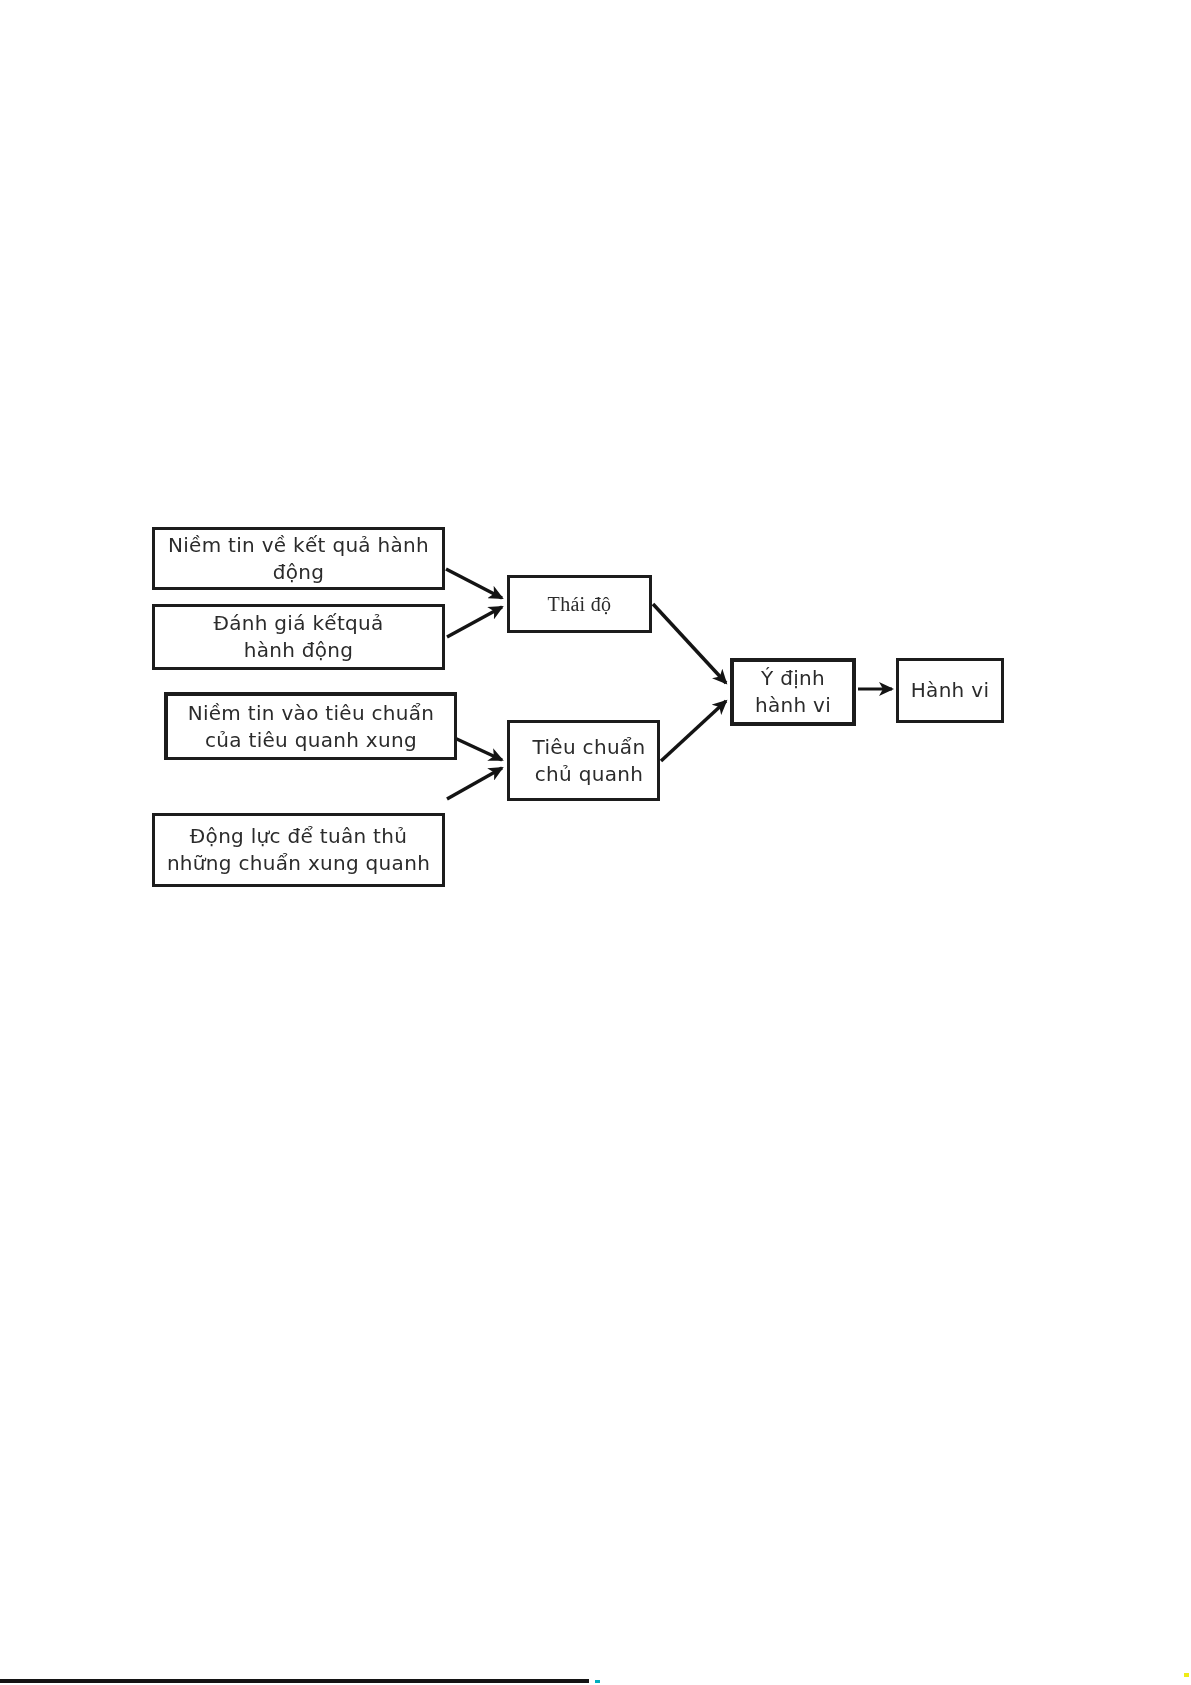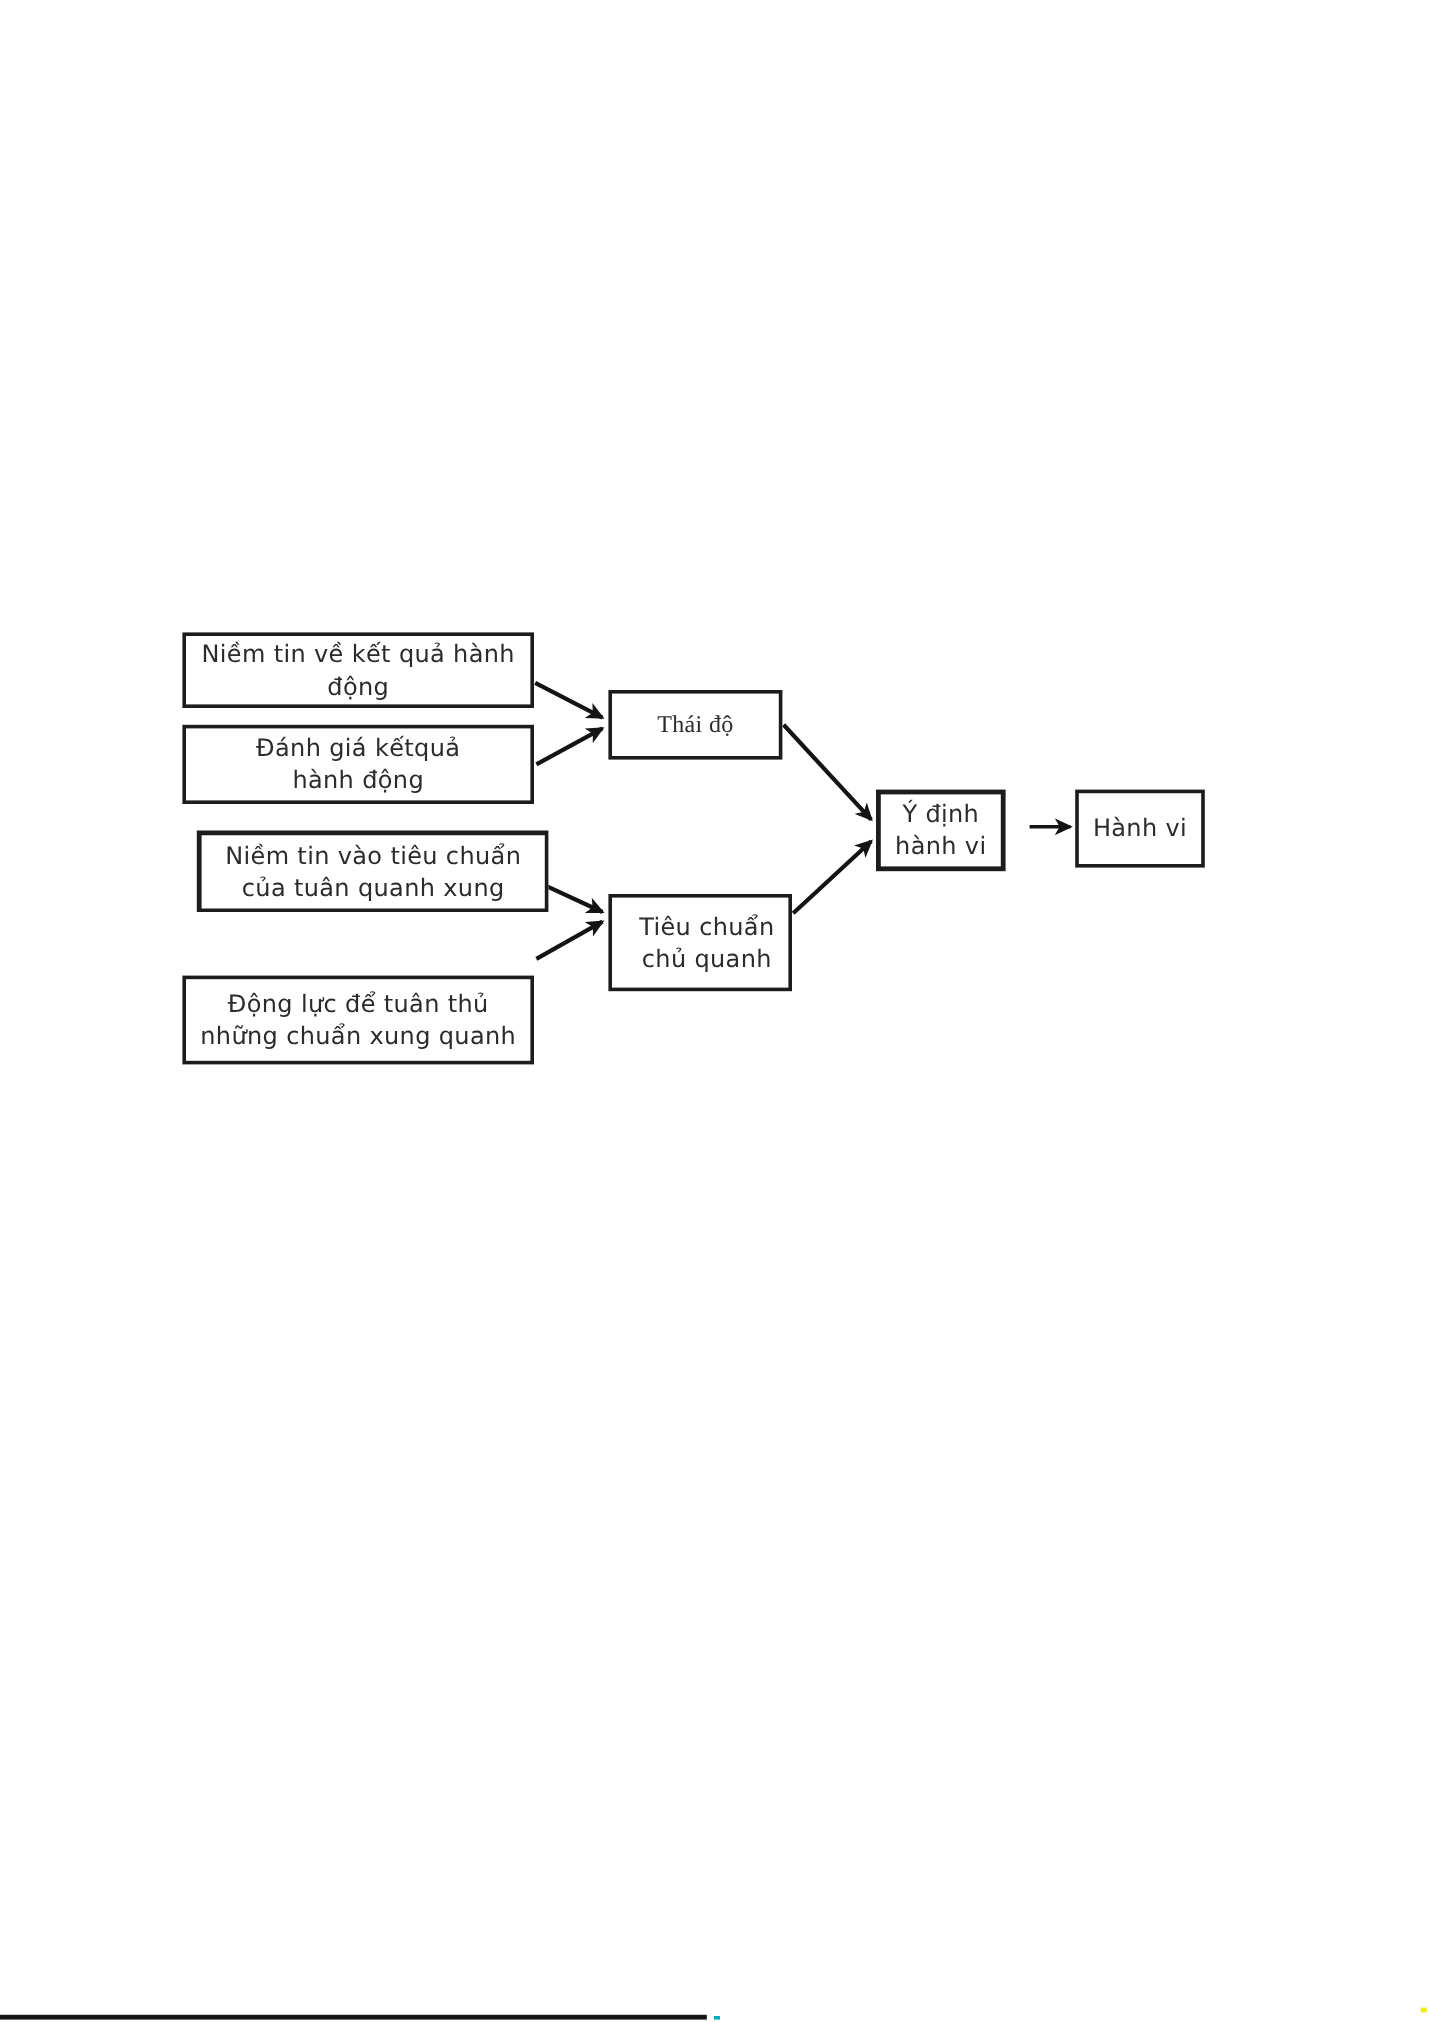--- a/index.html
+++ b/index.html
@@ -37,22 +37,22 @@
     font-size: 20px;
     line-height: 27px;
     letter-spacing: 0.3px;
   }
   .node span { display: block; white-space: nowrap; }
   .node-belief-outcomes      { left:152px; top:527px; width:293px; height:63px; }
   .node-evaluate-outcomes    { left:152px; top:604px; width:293px; height:66px; }
   .node-normative-beliefs    { left:152px; top:692px; width:293px; height:68px; border-width:4px 3px 3px 4px;margin-left:12px; }
   .node-motivation-comply    { left:152px; top:769px; width:293px; height:74px;margin-top:44px; }
   .node-attitude             { left:507px; top:575px; width:145px; height:58px;font-family:Liberation Serif, serif; }
-  .node-subjective-norm      { left:507px; top:745px; width:153px; height:81px;padding-left:11px; }
-  .node-behavioral-intention { left:730px; top:658px; width:108px; height:68px; border-width:4px; }
+  .node-subjective-norm      { left:507px; top:720px; width:153px; height:81px;padding-left:11px; }
+  .node-behavioral-intention { left:730px; top:658px; width:126px; height:68px; border-width:4px; }
   .node-behavior             { left:896px; top:658px; width:108px; height:65px; }
   .bottom-rule {
     position: absolute;
     left: 0; top: 1679px;
     width: 589px; height: 4px;
     background: #141414;
   }
   .artifact-dot-cyan {
     position: absolute;
     left: 595px; top: 1680px;
@@ -91,21 +91,21 @@
     <span>động</span>
   </div>
 
   <div class="node node-evaluate-outcomes">
     <span>Đánh giá kếtquả</span>
     <span>hành động</span>
   </div>
 
   <div class="node node-normative-beliefs">
     <span>Niềm tin vào tiêu chuẩn</span>
-    <span>của tuân quanh xung</span>
+    <span>của tiêu quanh xung</span>
   </div>
 
   <div class="node node-motivation-comply">
     <span>Động lực để tuân thủ</span>
     <span>những chuẩn xung quanh</span>
   </div>
 
   <div class="node node-attitude">
     <span>Thái độ</span>
   </div>

